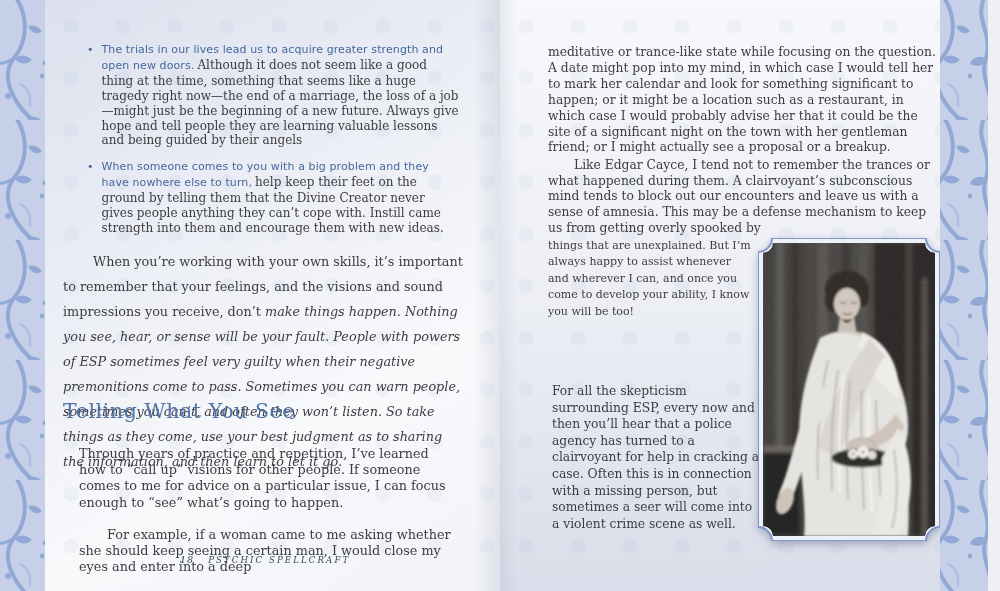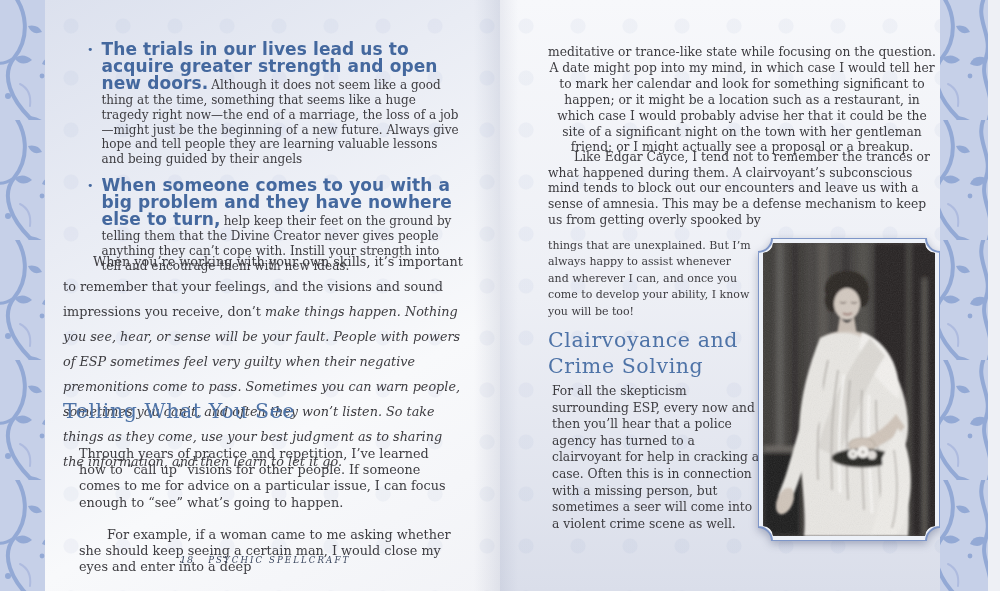--- a/index.html
+++ b/index.html
@@ -39,44 +39,44 @@
 
   
   .bullets { position:absolute; left:42px; top:42px; width:372px; }
   .bullet { display:flex; gap:8px; margin:0 0 11px 0; }
   .bullet-marker {
     flex:0 0 auto; color:#44689e; font-size:11px; line-height:15px;
     font-family:"DejaVu Sans", sans-serif;
   }
   .bullet p { margin:0; font-size:12px; line-height:14.9px; color:#3d3c40; }
   .bullet strong {
-    font-family:"DejaVu Sans", sans-serif; font-weight:bold; color:#44689e;
-    font-size:17px; letter-spacing:0.1px; margin-right:3px;
+    font-family:"DejaVu Sans", sans-serif; font-weight:normal; color:#44689e;
+    font-size:11px; letter-spacing:0.1px; margin-right:3px;
   }
   .lp-para1 {
     position:absolute; left:18px; top:249px; width:404px; margin:0;
     font-size:12.8px; line-height:25px; color:#3d3c40; text-indent:30px;
   }
   .lp-para1 em { font-style:italic; }
   .section-heading {
     position:absolute; margin:0; font-weight:normal; color:#4e73a7;
     font-size:20.5px; letter-spacing:0.6px; line-height:26px;
   }
   .lp-heading { left:18px; top:398px; width:300px; }
   .lp-para2 { position:absolute; left:18px; top:430px; width:404px; }
   .lp-para2 p { margin:16px; font-size:12.8px; line-height:16.2px; color:#3d3c40; }
   .lp-para2 p.indented { text-indent:28px; }
 
   
   .rp-para1 {
     position:absolute; left:48px; top:45px; width:388px; margin:0;
-    font-size:12.3px; line-height:15.9px; color:#3d3c40;text-align:center;
+    font-size:12.3px; line-height:15.9px; color:#3d3c40;
   }
   .rp-para2-wide {
-    position:absolute; left:48px; top:150px; width:388px; margin:0;
+    position:absolute; left:48px; top:158px; width:388px; margin:0;
     font-size:12.3px; line-height:15.7px; color:#3d3c40; text-indent:26px;
   }
   .rp-para2-narrow {
     position:absolute; left:48px; top:238px; width:204px; margin:0;
     font-size:11px; line-height:16.4px; color:#3d3c40;
   }
   .rp-heading { left:48px; top:327px; width:198px; }
   .rp-para3 {
     position:absolute; left:52px; top:383px; width:210px; margin:0;
     font-size:12.3px; line-height:16.6px; color:#3d3c40;
@@ -143,21 +143,21 @@
   <div class="page page-left">
     <div class="watermark"></div>
 
     <div class="bullets">
       <div class="bullet">
         <span class="bullet-marker">•</span>
         <p><strong>The trials in our lives lead us to acquire greater strength and open new doors.</strong><span>Although it does not seem like a good thing at the time, something that seems like a huge tragedy right now—the end of a marriage, the loss of a job—might just be the beginning of a new future. Always give hope and tell people they are learning valuable lessons and being guided by their angels</span></p>
       </div>
       <div class="bullet">
         <span class="bullet-marker">•</span>
-        <p><strong>When someone comes to you with a big problem and they have nowhere else to turn,</strong><span>help keep their feet on the ground by telling them that the Divine Creator never gives people anything they can’t cope with. Instill your strength into tell and encourage them with new ideas.</span></p>
+        <p><strong>When someone comes to you with a big problem and they have nowhere else to turn,</strong><span>help keep their feet on the ground by telling them that the Divine Creator never gives people anything they can’t cope with. Instill came strength into them and encourage them with new ideas.</span></p>
       </div>
     </div>
 
     <p class="lp-para1"><span>When you’re working with your own skills, it’s important to remember that your feelings, and the visions and sound impressions you receive, don’t </span><em>make things happen. Nothing you see, hear, or sense will be your fault. People with powers of ESP sometimes feel very guilty when their negative premonitions come to pass. Sometimes you can warn people, sometimes you can’t, and often they won’t listen. So take things as they come, use your best judgment as to sharing the information, and then learn to let it go.</em></p>
 
     <h2 class="section-heading lp-heading">Telling What You See</h2>
 
     <div class="lp-para2">
       <p>Through years of practice and repetition, I’ve learned how to “call up” visions for other people. If someone comes to me for advice on a particular issue, I can focus enough to “see” what’s going to happen.</p>
       <p class="indented">For example, if a woman came to me asking whether she should keep seeing a certain man, I would close my eyes and enter into a deep</p>
@@ -168,21 +168,20 @@
     </div>
   </div>
 
   <div class="page page-right">
     <div class="watermark"></div>
 
     <p class="rp-para1">meditative or trance-like state while focusing on the question. A date might pop into my mind, in which case I would tell her to mark her calendar and look for something significant to happen; or it might be a location such as a restaurant, in which case I would probably advise her that it could be the site of a significant night on the town with her gentleman friend; or I might actually see a proposal or a breakup.</p>
     <p class="rp-para2-wide">Like Edgar Cayce, I tend not to remember the trances or what happened during them. A clairvoyant’s subconscious mind tends to block out our encounters and leave us with a sense of amnesia. This may be a defense mechanism to keep us from getting overly spooked by</p>
     <p class="rp-para2-narrow">things that are unexplained. But I’m always happy to assist whenever and wherever I can, and once you come to develop your ability, I know you will be too!</p>
 
-    <h2 class="section-heading rp-heading">Clairvoyance and Crime Solving</h2>
 
     <p class="rp-para3">For all the skepticism surrounding ESP, every now and then you’ll hear that a police agency has turned to a clairvoyant for help in cracking a case. Often this is in connection with a missing person, but sometimes a seer will come into a violent crime scene as well.</p>
 
     <div class="photo-wrap">
       <svg viewBox="0 0 182 303" width="182" height="303" aria-hidden="true">
         <defs>
           <clipPath id="photoClip">
             <path d="M15,5 H167 A10,10 0 0 0 177,15 V288 A10,10 0 0 0 167,298 H15 A10,10 0 0 0 5,288 V15 A10,10 0 0 0 15,5 Z"></path>
           </clipPath>
           <filter id="soft">

